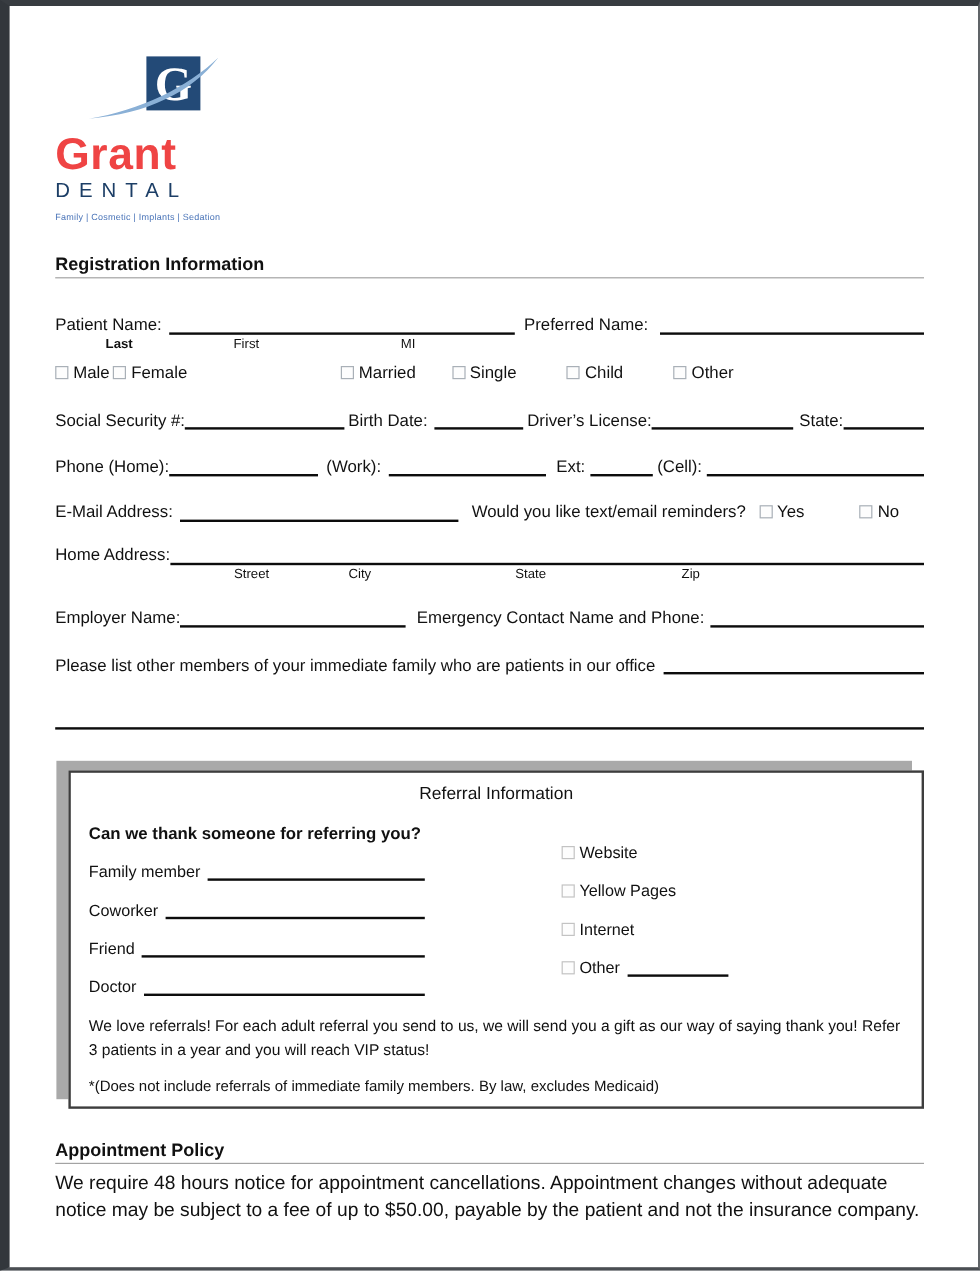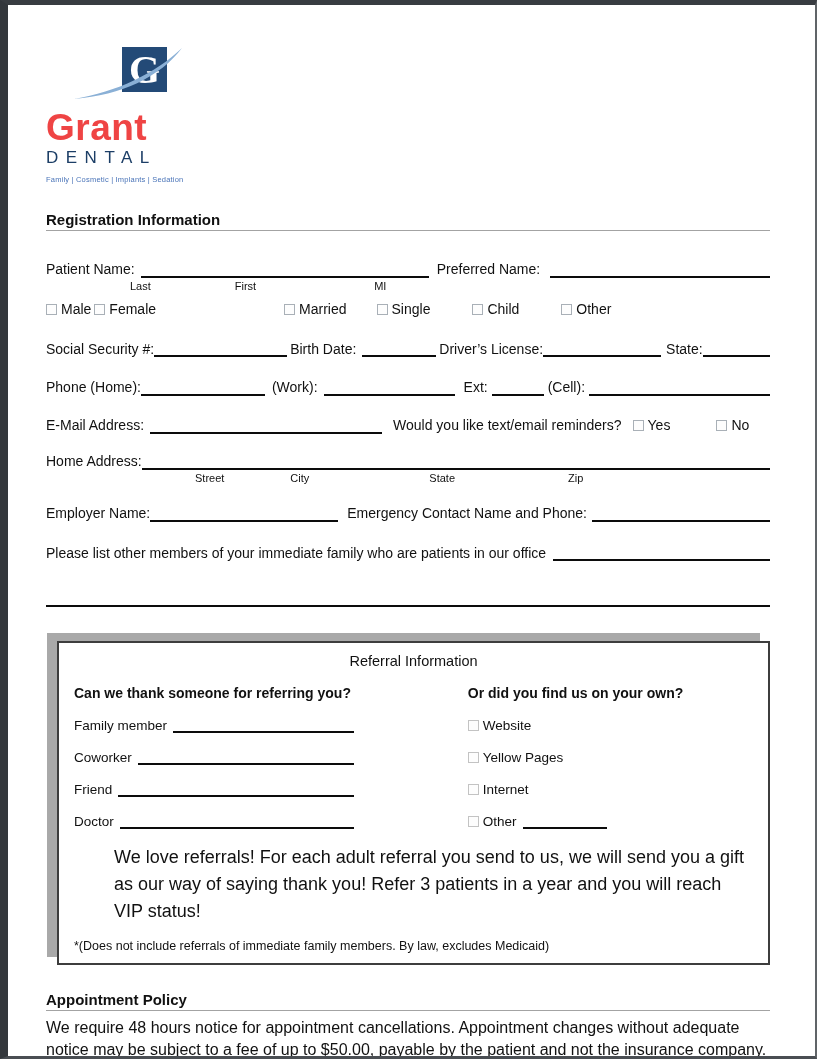--- a/index.html
+++ b/index.html
@@ -60,21 +60,21 @@
   }
   .referral-title { text-align: center; font-weight: normal; font-size: 14.5px; margin-top: 2px; }
   .referral-cols { display: flex; margin-top: 16px; }
   .ref-col-left  { flex: 0 0 58%; }
   .ref-col-right { flex: 1 1 auto; }
   .ref-question { font-weight: bold; font-size: 14px; }
   .ref-line-row { display: flex; align-items: flex-end; font-size: 13.5px; margin-top: 17px; width: 280px; }
   .ref-line-row .ln { margin-left: 6px; }
   .ref-cb-row { display: flex; align-items: center; font-size: 13.5px; margin-top: 17px; }
   .ref-cb-row .cb { border-color: #c3c3c3; }
-  .ref-promo { font-size: 18px; line-height: 1.5; margin-top: 15px; margin-left: 40px; }
+  .ref-promo { font-size: 13px; line-height: 1.5; margin-top: 15px; }
   .ref-footnote { font-size: 12.5px; margin-top: 14px; }
 
   .policy-body { font-size: 16px; line-height: 1.33; margin-top: 6px; }
 </style>
 </head>
 <body>
 
 <div class="page">
   <div class="content">
 
@@ -93,21 +93,21 @@
 
     <div class="section-head sh-registration">Registration Information</div>
 
     <div class="row" style="margin-top:30px;">
       <span class="lbl">Patient Name:</span>
       <span class="ln" style="width:288px; margin-left:6px;"></span>
       <span class="lbl" style="margin-left:8px;">Preferred Name:</span>
       <span class="ln grow" style="margin-left:10px;"></span>
     </div>
     <div class="sub-row">
-      <span style="margin-left:84px;">Last</span>
+      <span style="margin-left:42px;font-weight:bold;">Last</span>
       <span style="margin-left:84px;">First</span>
       <span style="margin-left:118px;">MI</span>
     </div>
 
     <div class="row" style="margin-top:9px; align-items:center;">
       <span class="cb-item">
         <span class="cb"></span>
         <span class="cb-lbl">Male</span>
       </span>
       <span class="cb-item" style="margin-left:3px;">
@@ -210,21 +210,20 @@
           <div class="ref-line-row">
             <span class="lbl">Friend</span>
             <span class="ln grow"></span>
           </div>
           <div class="ref-line-row">
             <span class="lbl">Doctor</span>
             <span class="ln grow"></span>
           </div>
         </div>
         <div class="ref-col-right">
-          <div class="ref-question">Or did you find us on your own?</div>
           <div class="ref-cb-row">
             <span class="cb"></span>
             <span>Website</span>
           </div>
           <div class="ref-cb-row">
             <span class="cb"></span>
             <span>Yellow Pages</span>
           </div>
           <div class="ref-cb-row">
             <span class="cb"></span>

